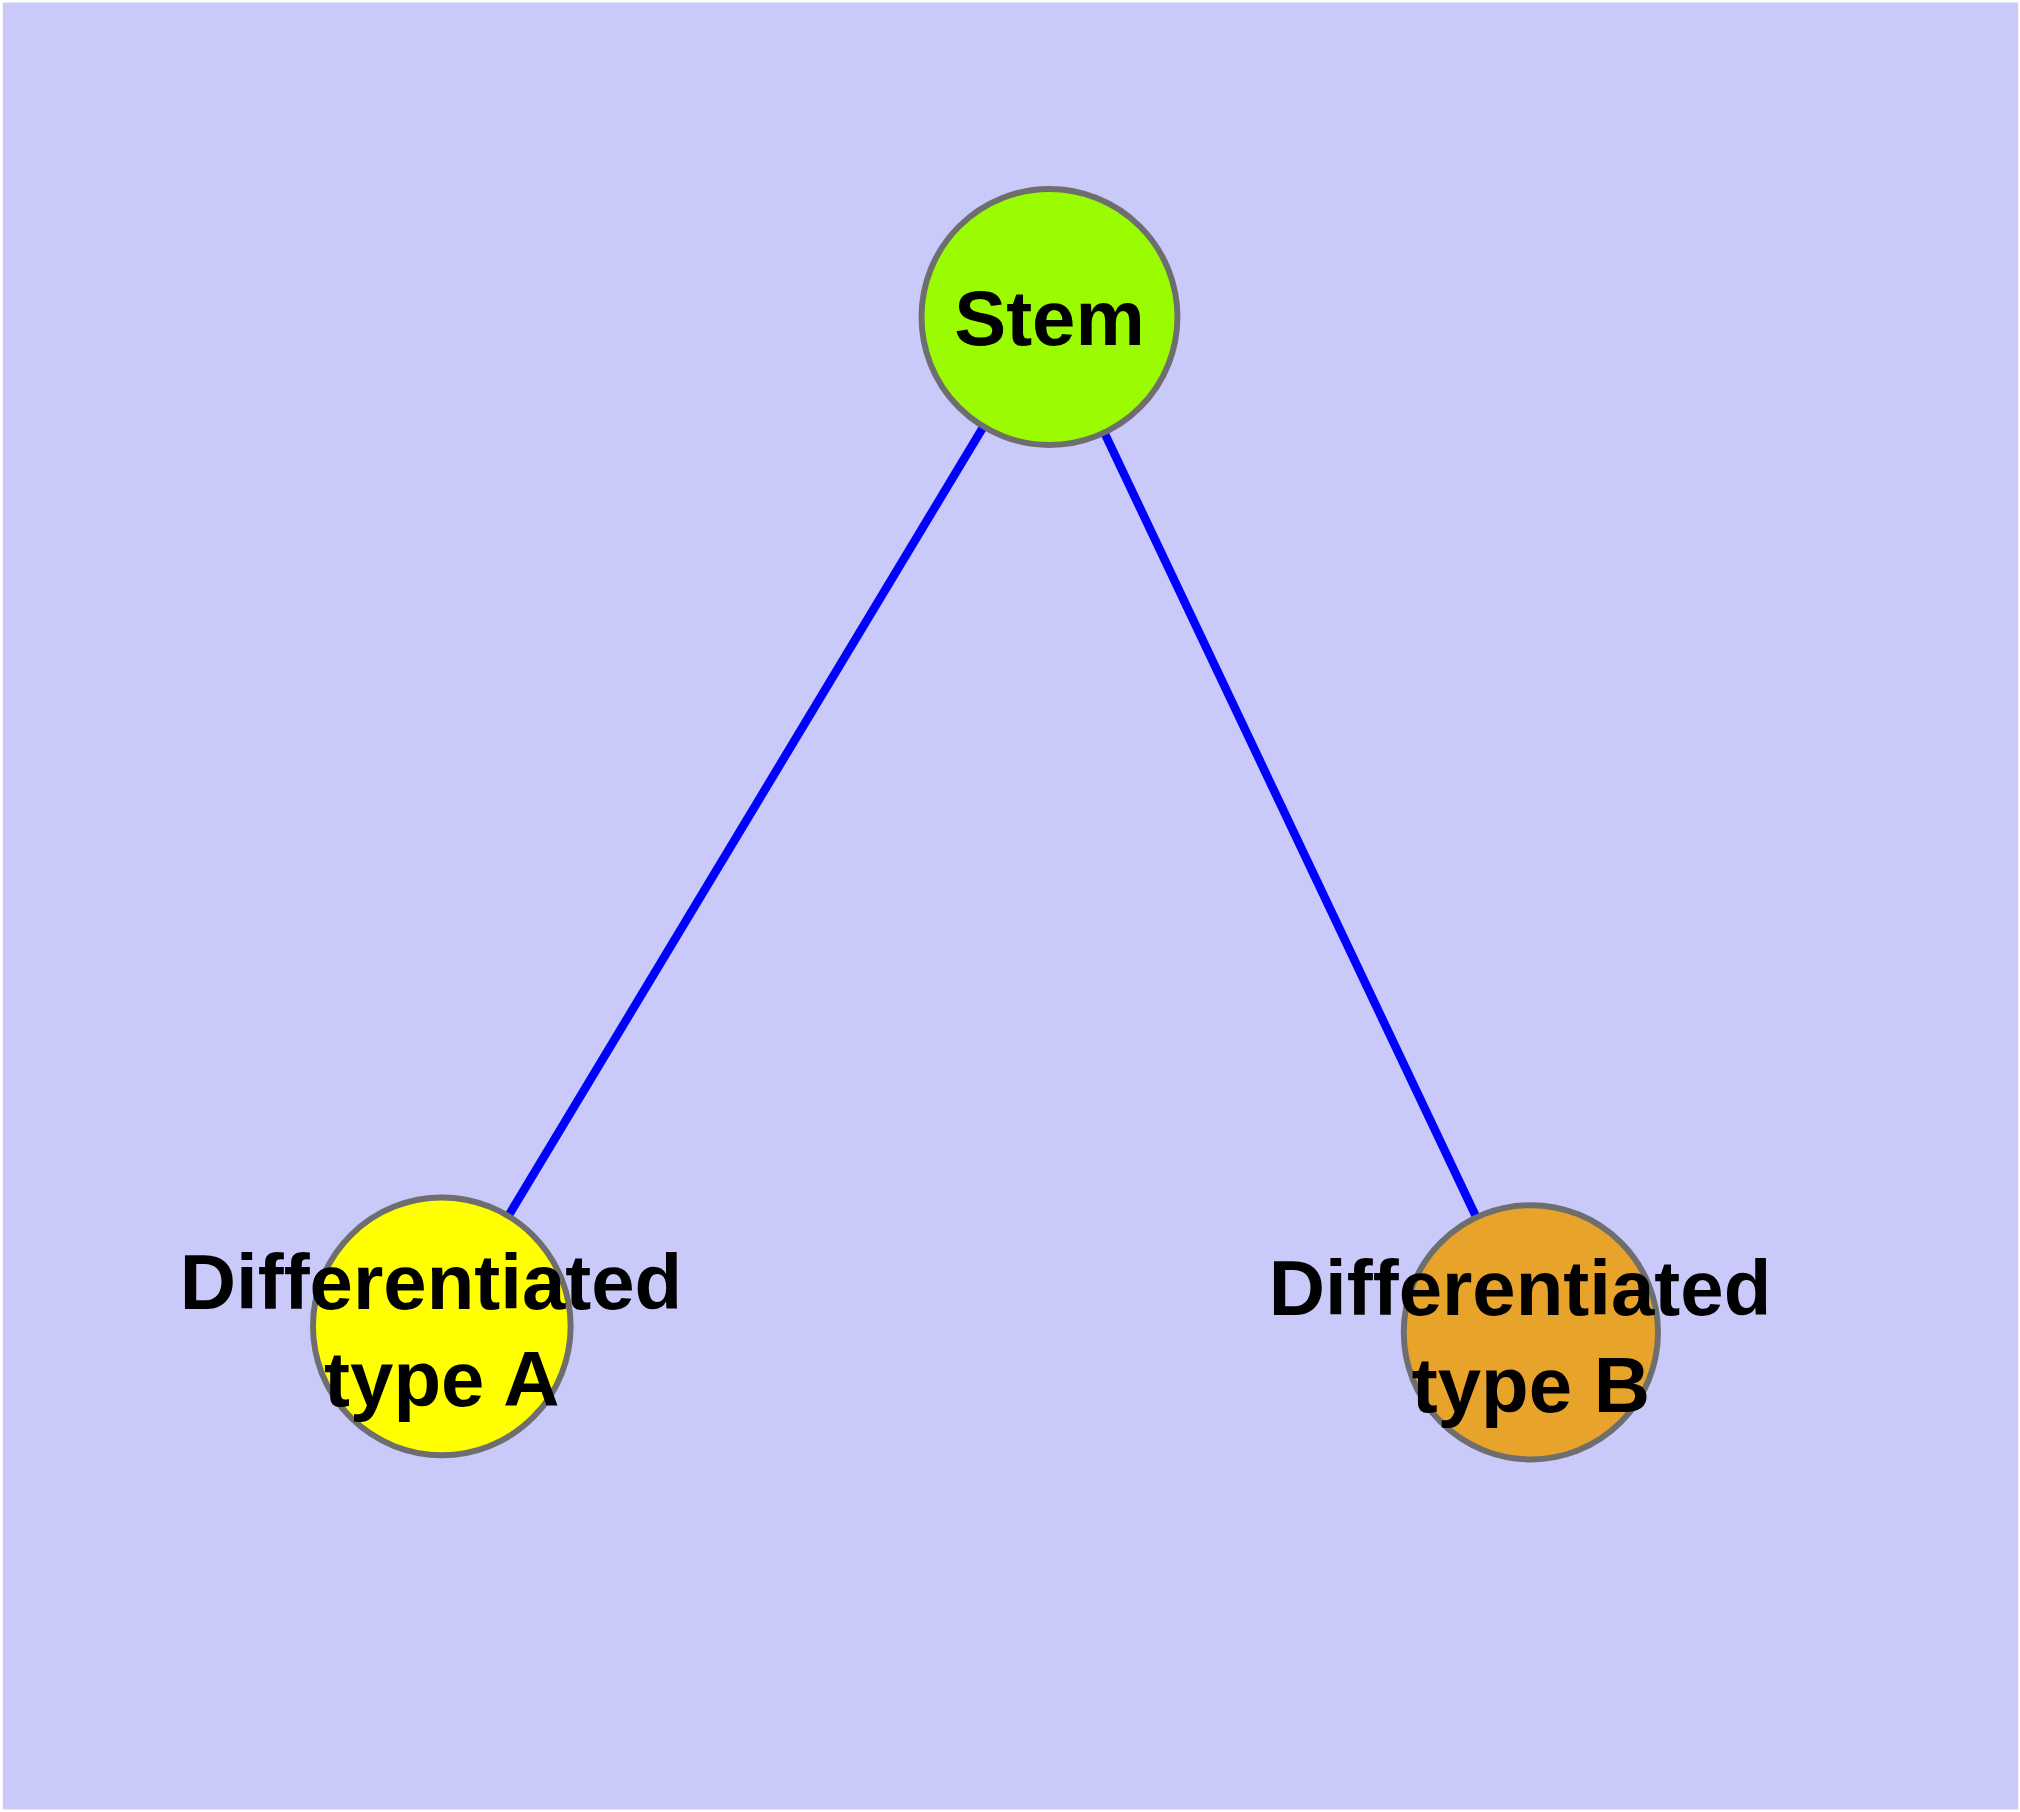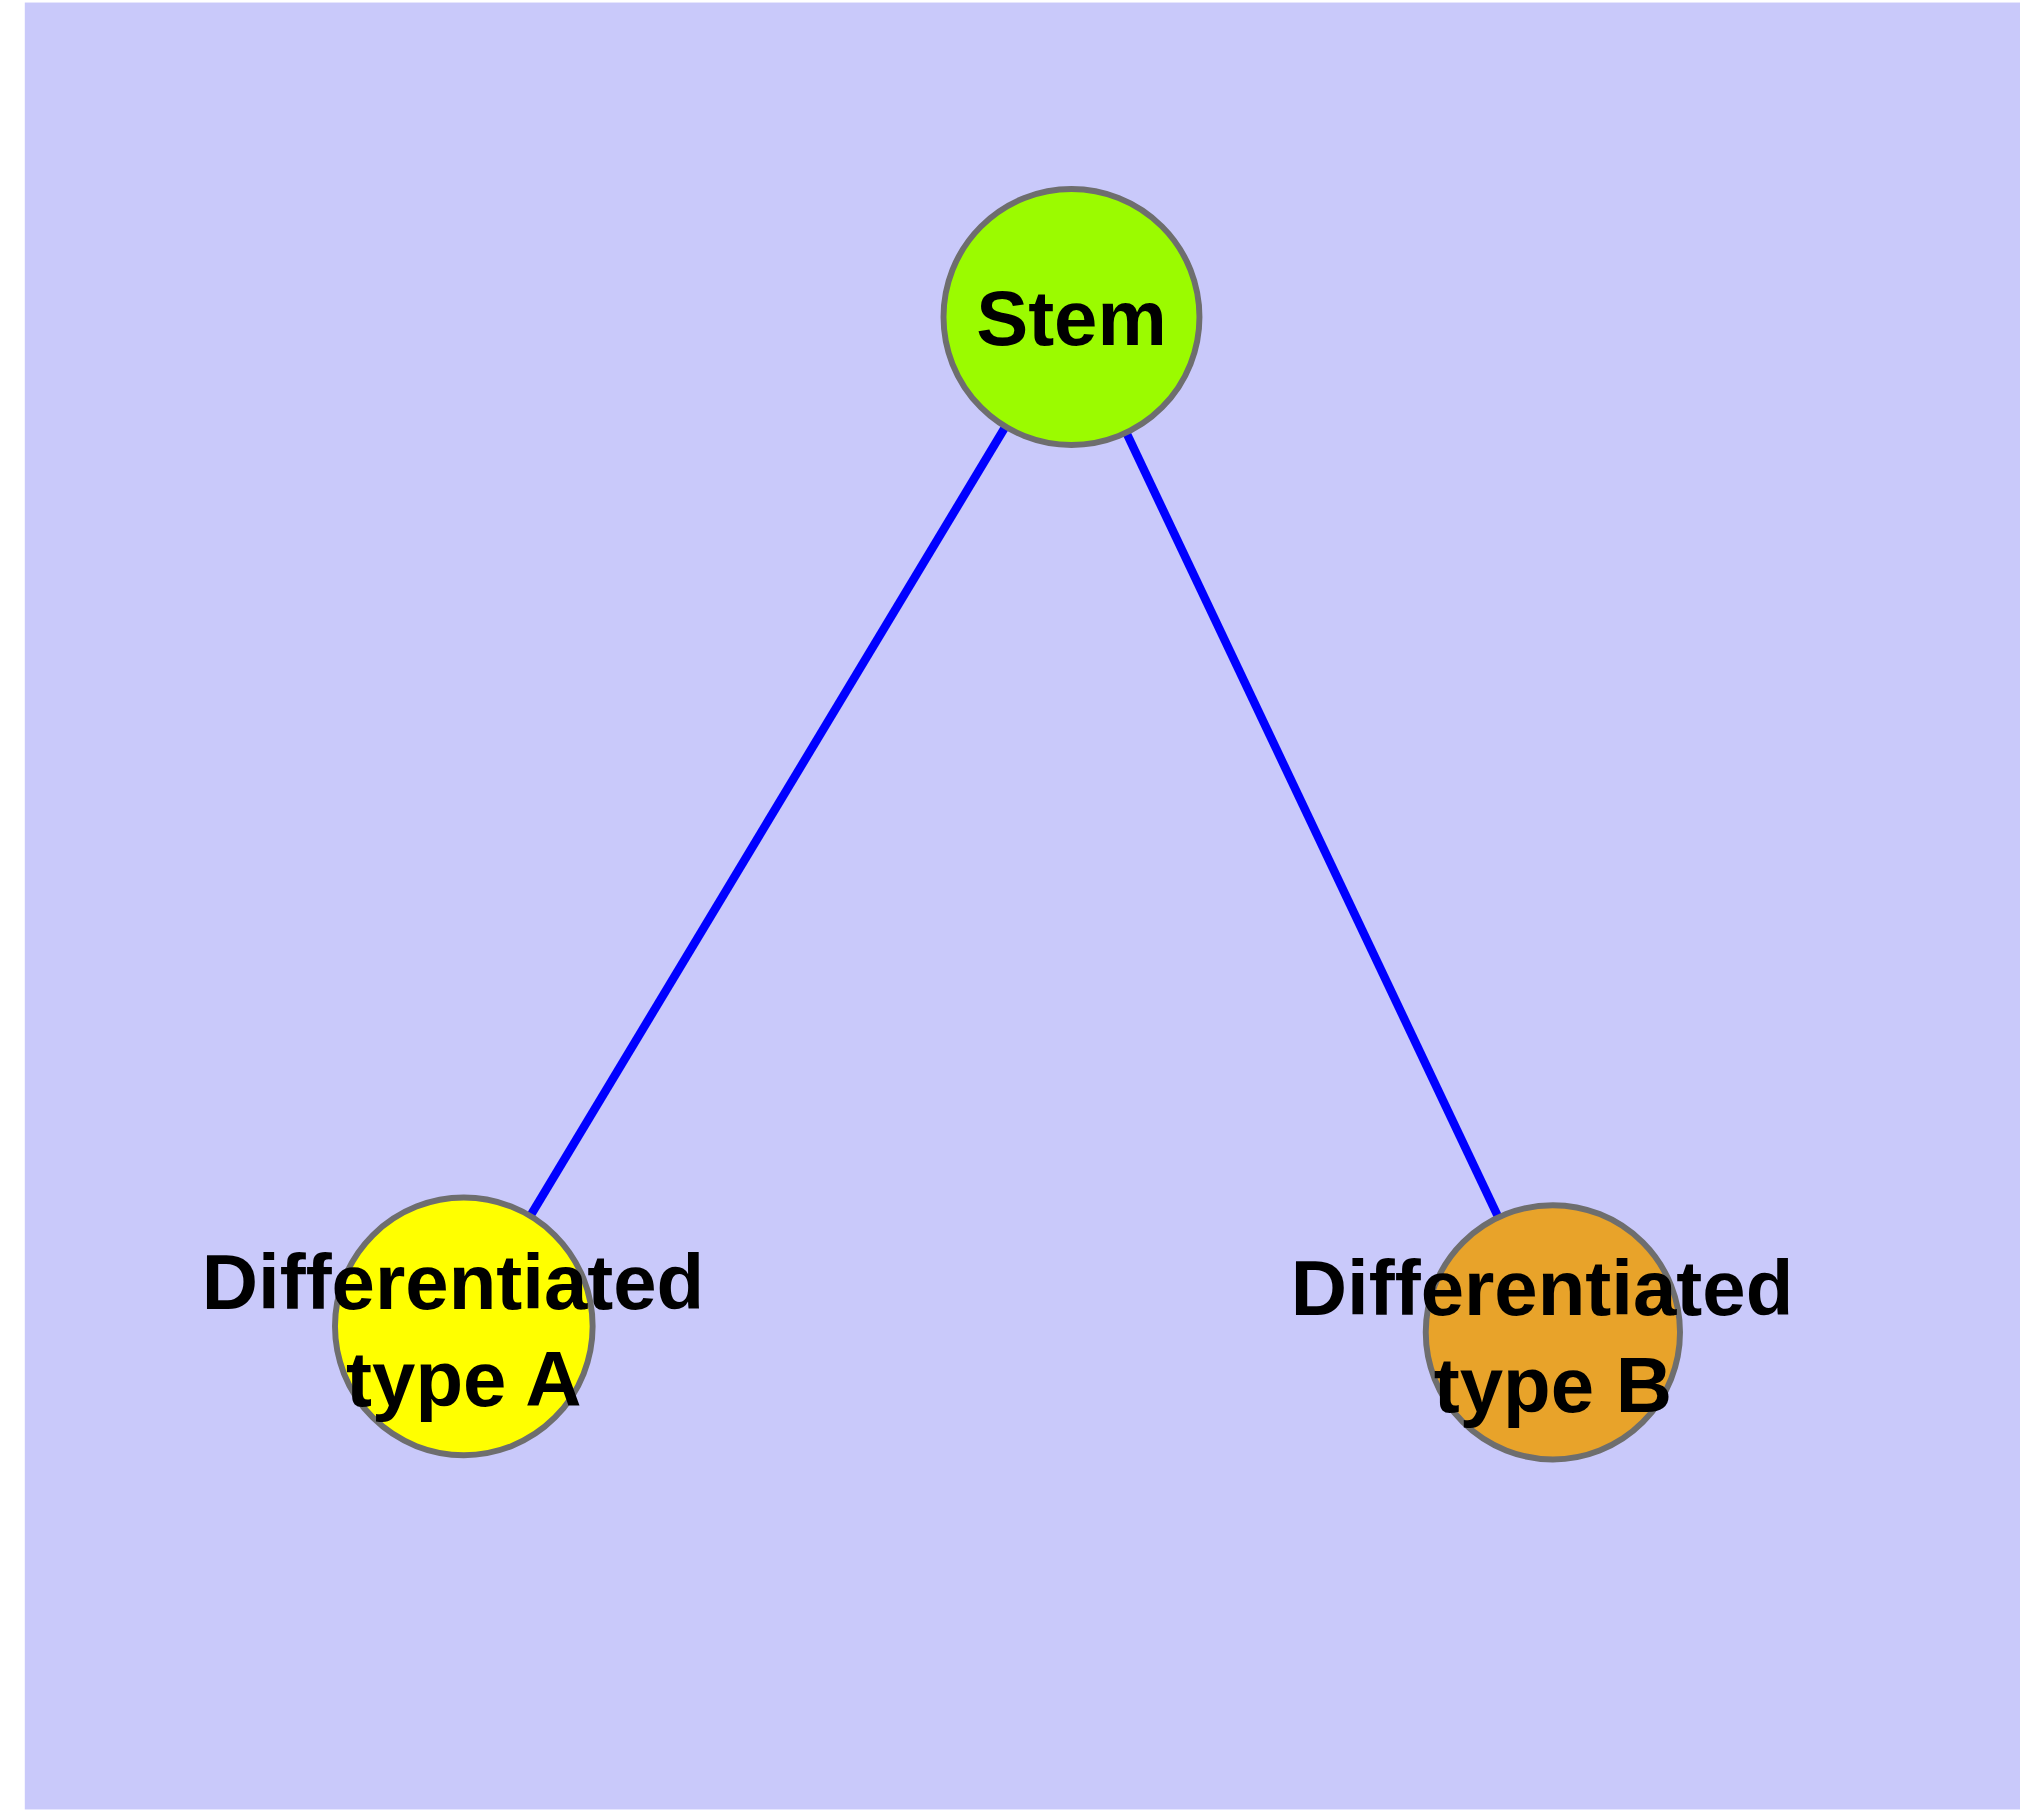--- a/index.html
+++ b/index.html
@@ -8,21 +8,20 @@
     background: #ffffff;
     width: 2021px;
     height: 1812px;
     overflow: hidden;
     font-family: "Liberation Sans", sans-serif;
   }
   .stage {
     position: relative;
     width: 1783px;
     height: 1812px;
-    padding-left: 22px;
   }
   svg {
     display: block;
   }
   .edge {
     stroke-width: 10px;
     stroke-linecap: butt;
   }
   .node {
     stroke-width: 7px;

